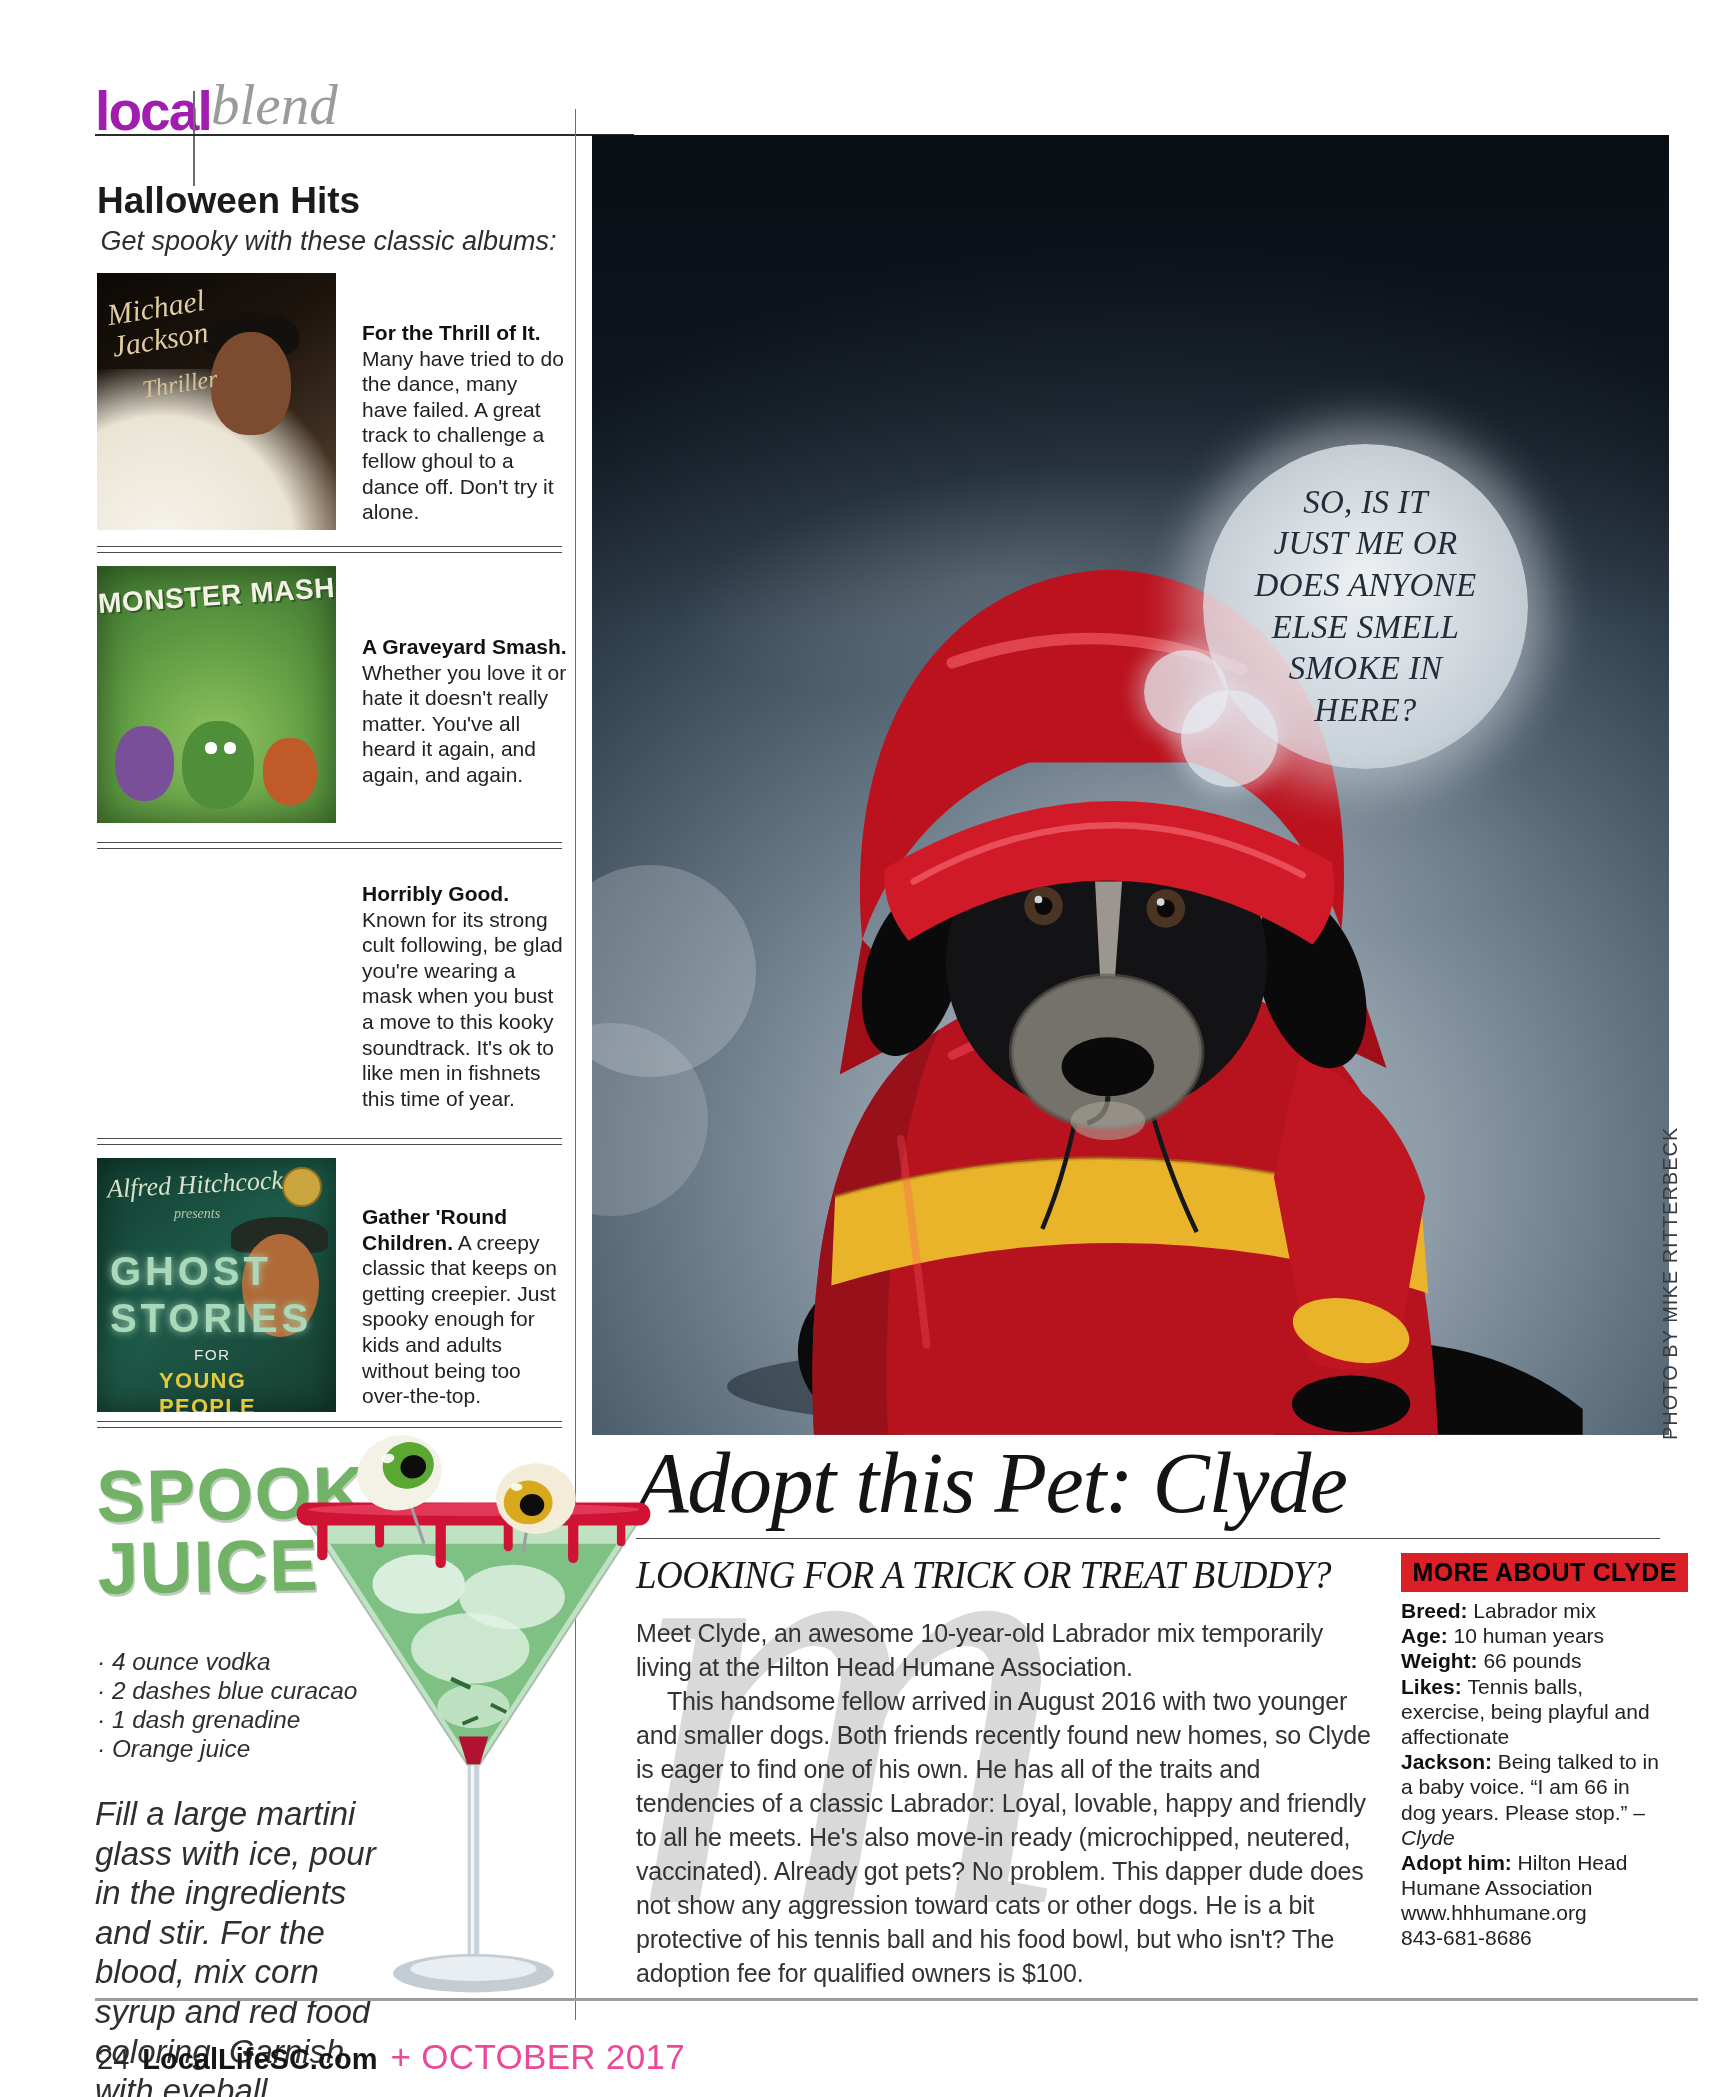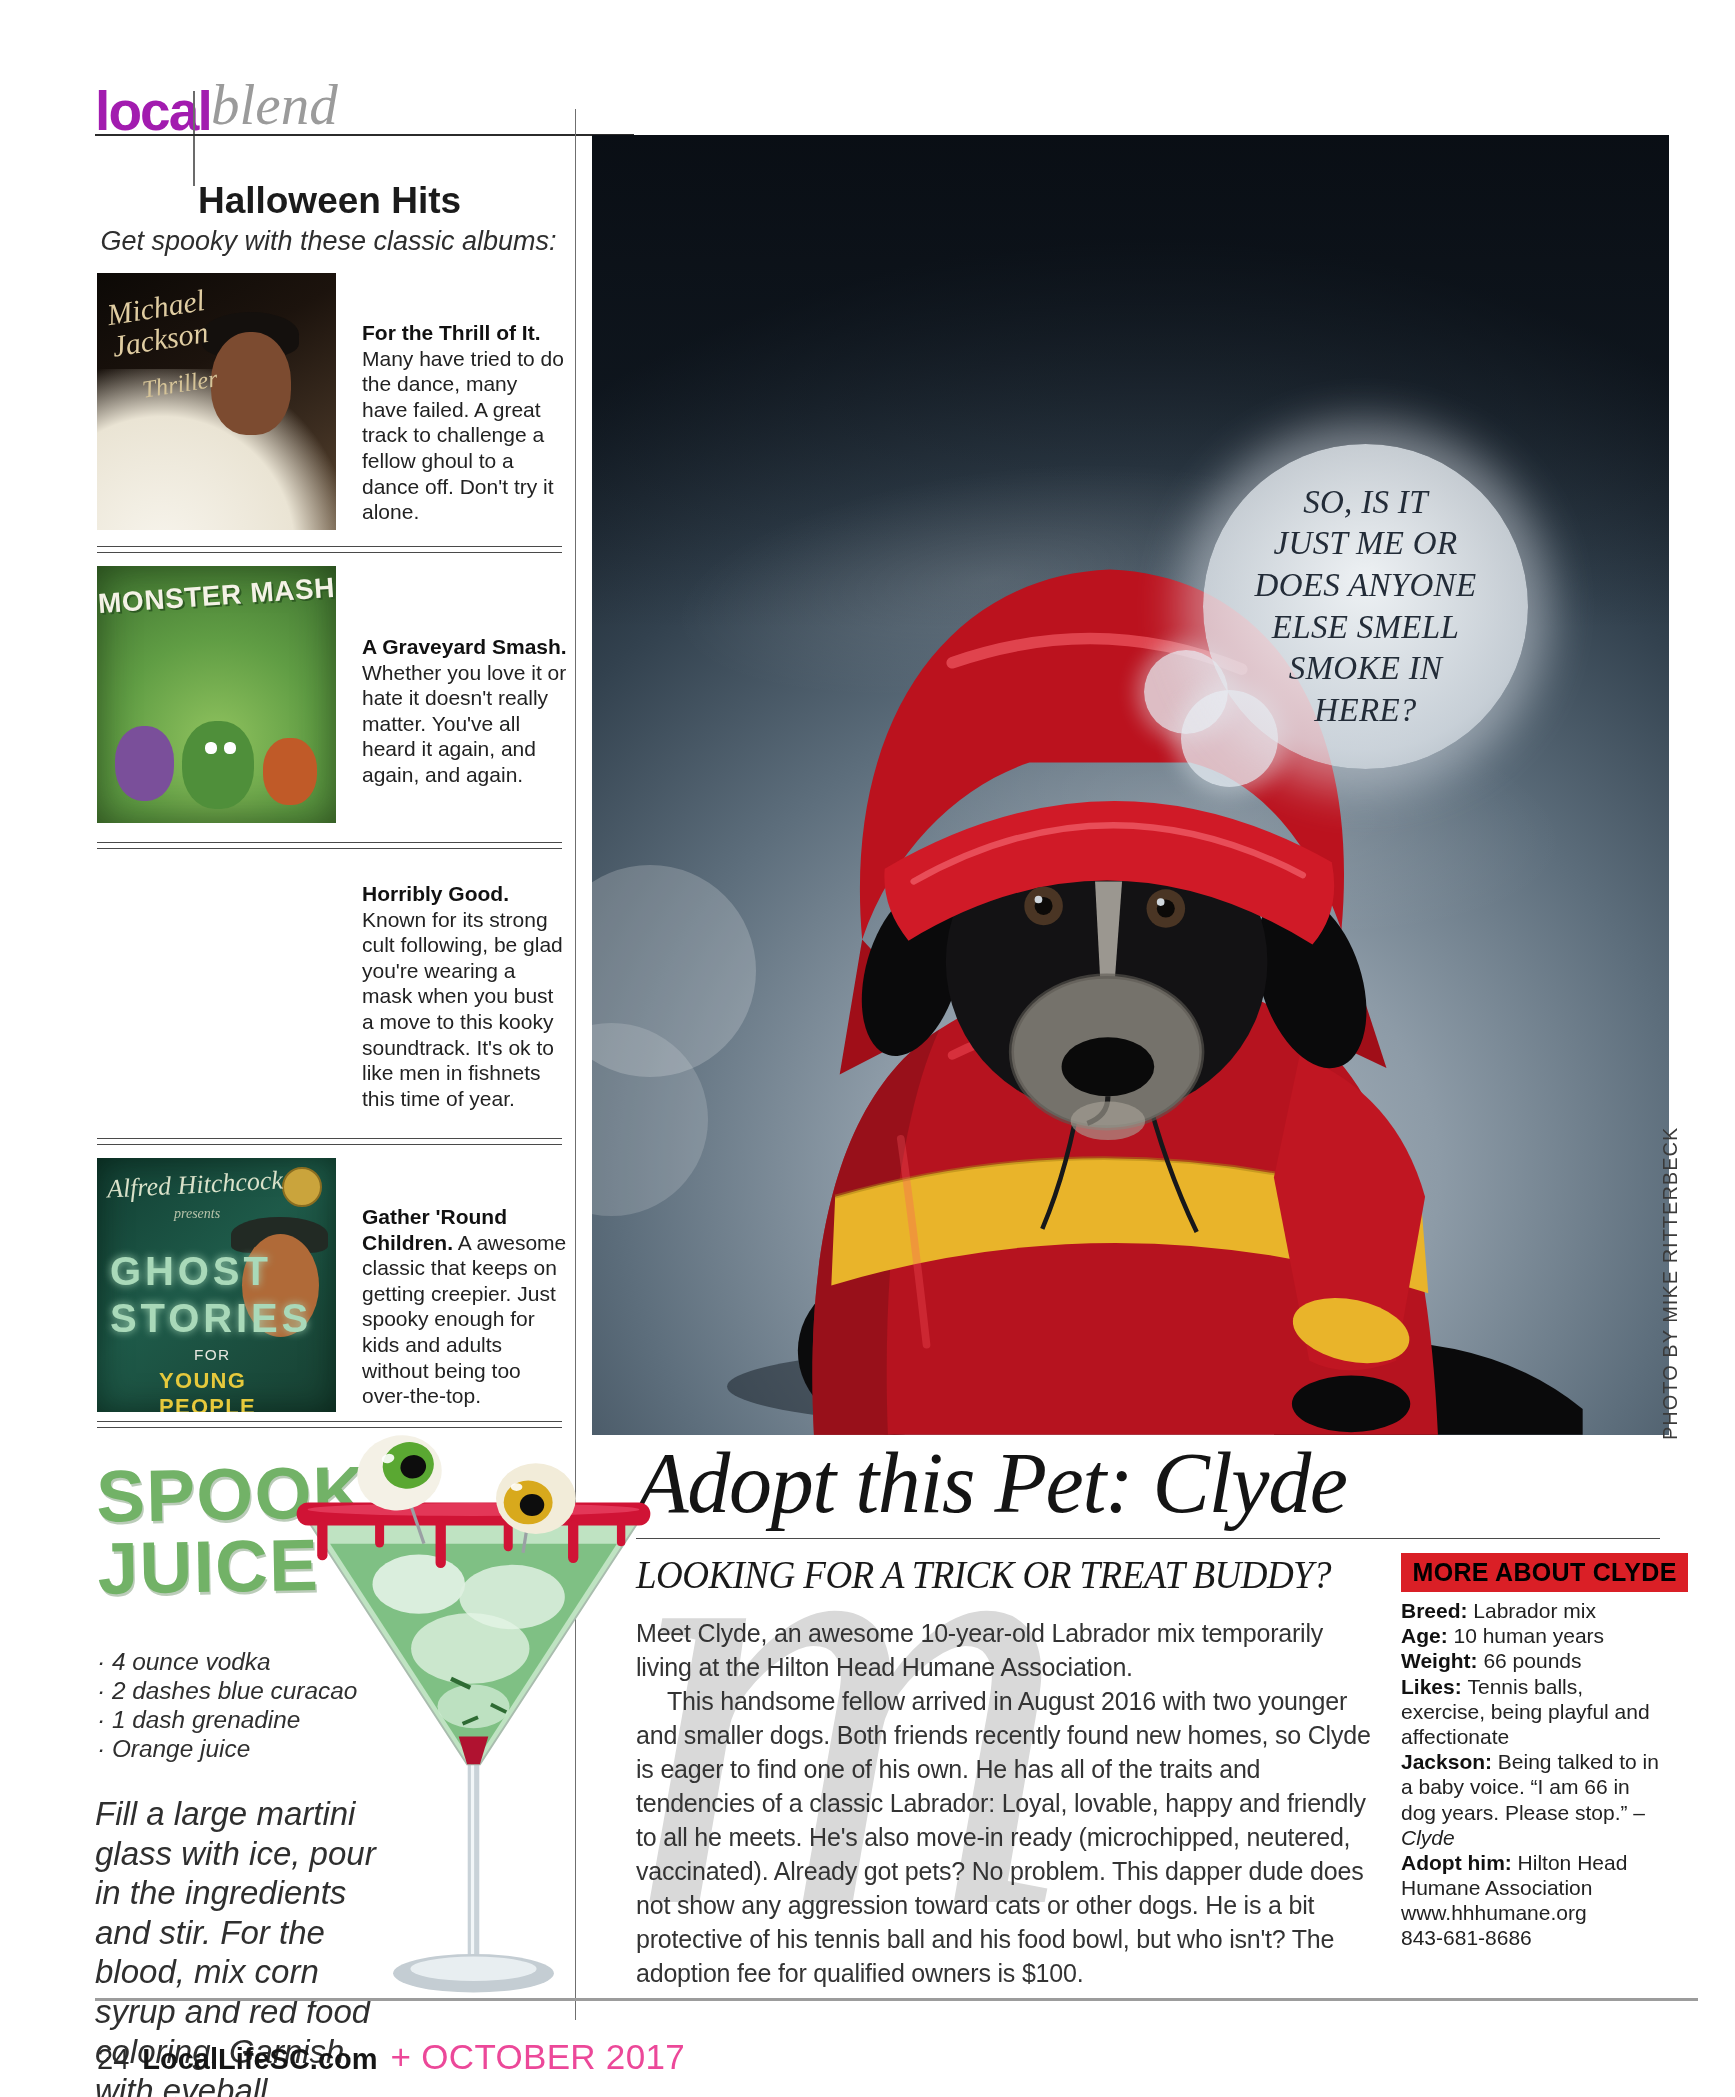--- a/index.html
+++ b/index.html
@@ -9,21 +9,21 @@
   
   .logo-local{position:absolute;left:95px;top:84px;font-size:55px;font-weight:900;
               letter-spacing:-1.9px;color:#a21caf;line-height:1;}
   .logo-pipe{position:absolute;left:193px;top:91px;width:1.9px;height:95px;background:#6b6b6b;}
   .logo-blend{position:absolute;left:211px;top:76px;font-family:"Liberation Serif",serif;
               font-style:italic;font-size:57px;color:#9b9b9b;line-height:1;}
   .header-rule{position:absolute;left:95px;top:134px;width:539px;height:1.9px;background:#2b2b2b;}
   .col-divider{position:absolute;left:575px;top:109px;width:1.3px;height:1911px;background:#6f6f6f;z-index:1;}
 
   
-  .hh-title{position:absolute;left:97px;top:180px;width:465px;text-align:center;
+  .hh-title{position:absolute;left:97px;top:180px;width:465px;text-align:left;
             font-size:37px;font-weight:800;color:#1b1b1b;}
   .hh-sub{position:absolute;left:71px;top:226px;width:515px;text-align:center;
           font-style:italic;font-size:27px;color:#2e2e2e;}
   .album-cover{position:absolute;left:97px;width:239px;height:257px;overflow:hidden;}
   .album-text{position:absolute;left:362px;width:206px;font-size:21px;line-height:1.22;color:#222;}
   .album-text b{font-weight:800;color:#111;}
   .sep{position:absolute;left:97px;width:465px;height:5.1px;
        border-top:1.3px solid #4a4a4a;border-bottom:1.3px solid #4a4a4a;}
 
   
@@ -181,21 +181,21 @@
     <div class="gs-face"></div>
     <div class="gs-script">Alfred Hitchcock</div>
     <div class="gs-presents">presents</div>
     <div class="gs-big" style="top:91px;">GHOST</div>
     <div class="gs-big" style="top:138px;">STORIES</div>
     <div class="gs-for">FOR</div>
     <div class="gs-young">YOUNG PEOPLE</div>
   </div>
   <div class="album-text" style="top:1204px;">
     <b>Gather 'Round Children.</b>
-    <span>A awesome classic that keeps on getting creepier. Just spooky enough for kids and adults without being too over-the-top.</span>
+    <span>A creepy classic that keeps on getting creepier. Just spooky enough for kids and adults without being too over-the-top.</span>
   </div>
   <div class="sep" style="top:1421px;"></div>
 
   <div class="sj-title" style="color: rgb(114, 178, 103);">
     <div>SPOOKY</div>
     <div>JUICE</div>
   </div>
   <div class="sj-ingredients">
     <div>· 4 ounce vodka</div>
     <div>· 2 dashes blue curacao</div>

